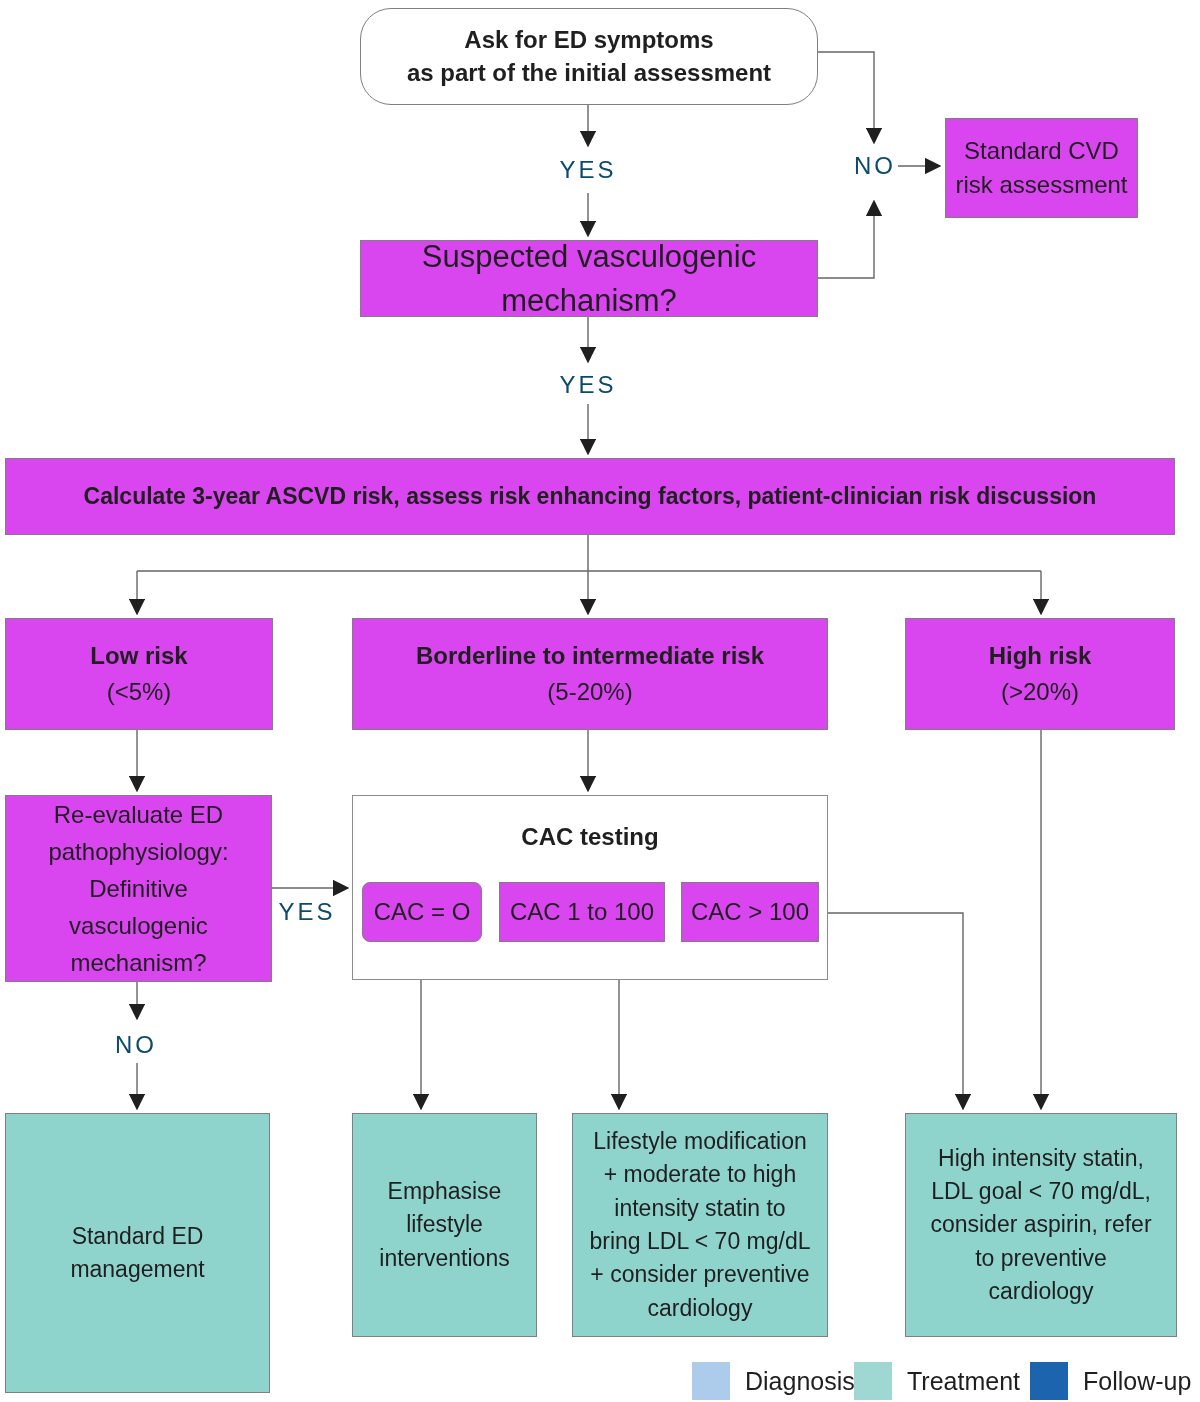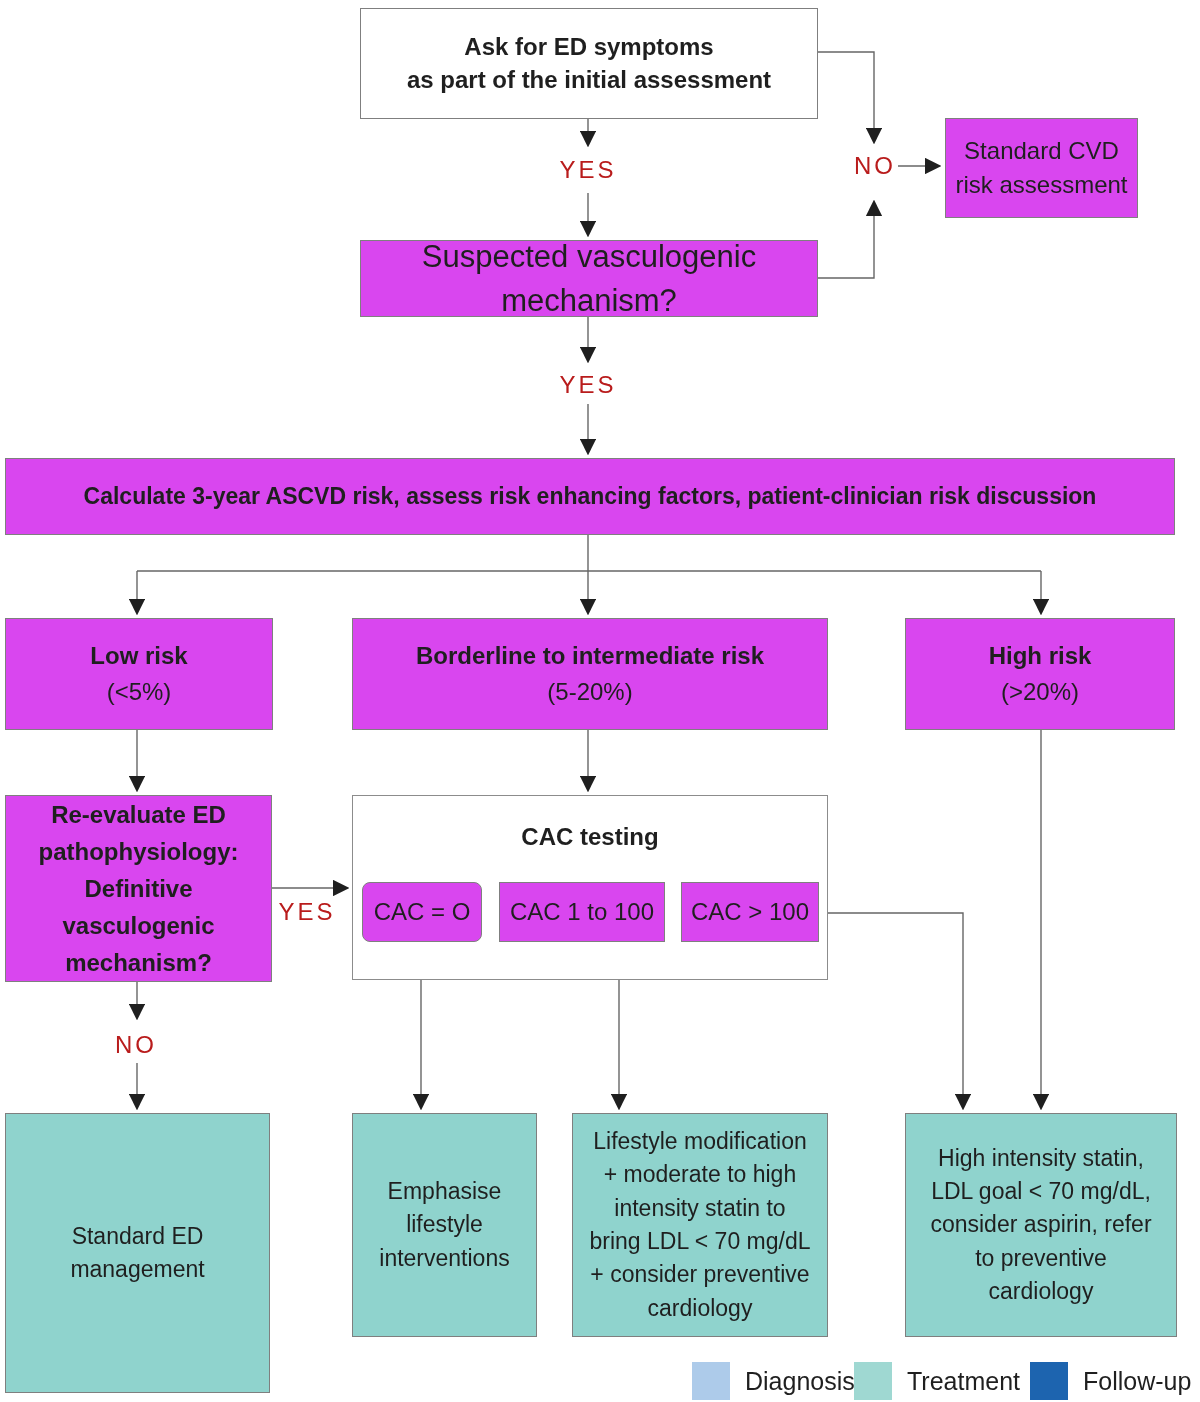--- a/index.html
+++ b/index.html
@@ -11,39 +11,39 @@
   .box{
     position:absolute;box-sizing:border-box;border:1.5px solid #7f7f7f;
     display:flex;align-items:center;justify-content:center;text-align:center;
     font-size:24px;line-height:1.4;white-space:pre-line;
   }
   .diagnosis{background:#d946ef;}
   .treatment{background:#8fd3cd;font-size:23px;line-height:1.45;}
   .plain{background:#ffffff;}
   .bold{font-weight:bold;}
   .two-part{flex-direction:column;line-height:1.5;}
-  #node-ask{left:360px;top:8px;width:458px;height:111px;line-height:1.35;}
+  #node-ask{left:360px;top:8px;width:458px;height:97px;line-height:1.35;border-radius:31px;}
   #node-suspected{left:360px;top:240px;width:458px;height:77px;font-size:31px;}
   #node-cvd{left:945px;top:118px;width:193px;height:100px;}
   #node-calc{left:5px;top:458px;width:1170px;height:77px;font-size:23px;white-space:nowrap;}
   #node-low{left:5px;top:618px;width:268px;height:112px;}
   #node-borderline{left:352px;top:618px;width:476px;height:112px;}
   #node-high{left:905px;top:618px;width:270px;height:112px;}
-  #node-reevaluate{left:5px;top:795px;width:267px;height:187px;line-height:1.55;font-weight:bold;}
+  #node-reevaluate{left:5px;top:795px;width:267px;height:187px;line-height:1.55;}
   #node-cac{left:352px;top:795px;width:476px;height:185px;border-color:#8c8c8c;}
   .cac-title{position:absolute;left:0;top:24px;width:100%;text-align:center;font-weight:bold;font-size:24px;}
   #node-cac0{left:362px;top:882px;width:120px;height:60px;border-radius:8px;}
   #node-cac1{left:499px;top:882px;width:166px;height:60px;}
   #node-cac2{left:681px;top:882px;width:138px;height:60px;}
   #node-teal1{left:5px;top:1113px;width:265px;height:280px;}
   #node-teal2{left:352px;top:1113px;width:185px;height:224px;}
   #node-teal3{left:572px;top:1113px;width:256px;height:224px;}
   #node-teal4{left:905px;top:1113px;width:272px;height:224px;}
   .edge-label{
-    position:absolute;width:90px;text-align:center;font-size:24px;letter-spacing:3px;color:#b91c1c;
+    position:absolute;width:90px;text-align:center;font-size:24px;letter-spacing:3px;color:#0c4a6e;
   }
   #label-yes1{left:543px;top:156px;}
   #label-no1{left:830px;top:152px;}
   #label-yes2{left:543px;top:371px;}
   #label-yes3{left:262px;top:898px;}
   #label-no2{left:91px;top:1031px;}
   .legend-item{position:absolute;top:1362px;display:flex;align-items:center;gap:15px;font-size:25px;}
   #legend-diagnosis{left:692px;}
   #legend-treatment{left:854px;}
   #legend-followup{left:1030px;}

